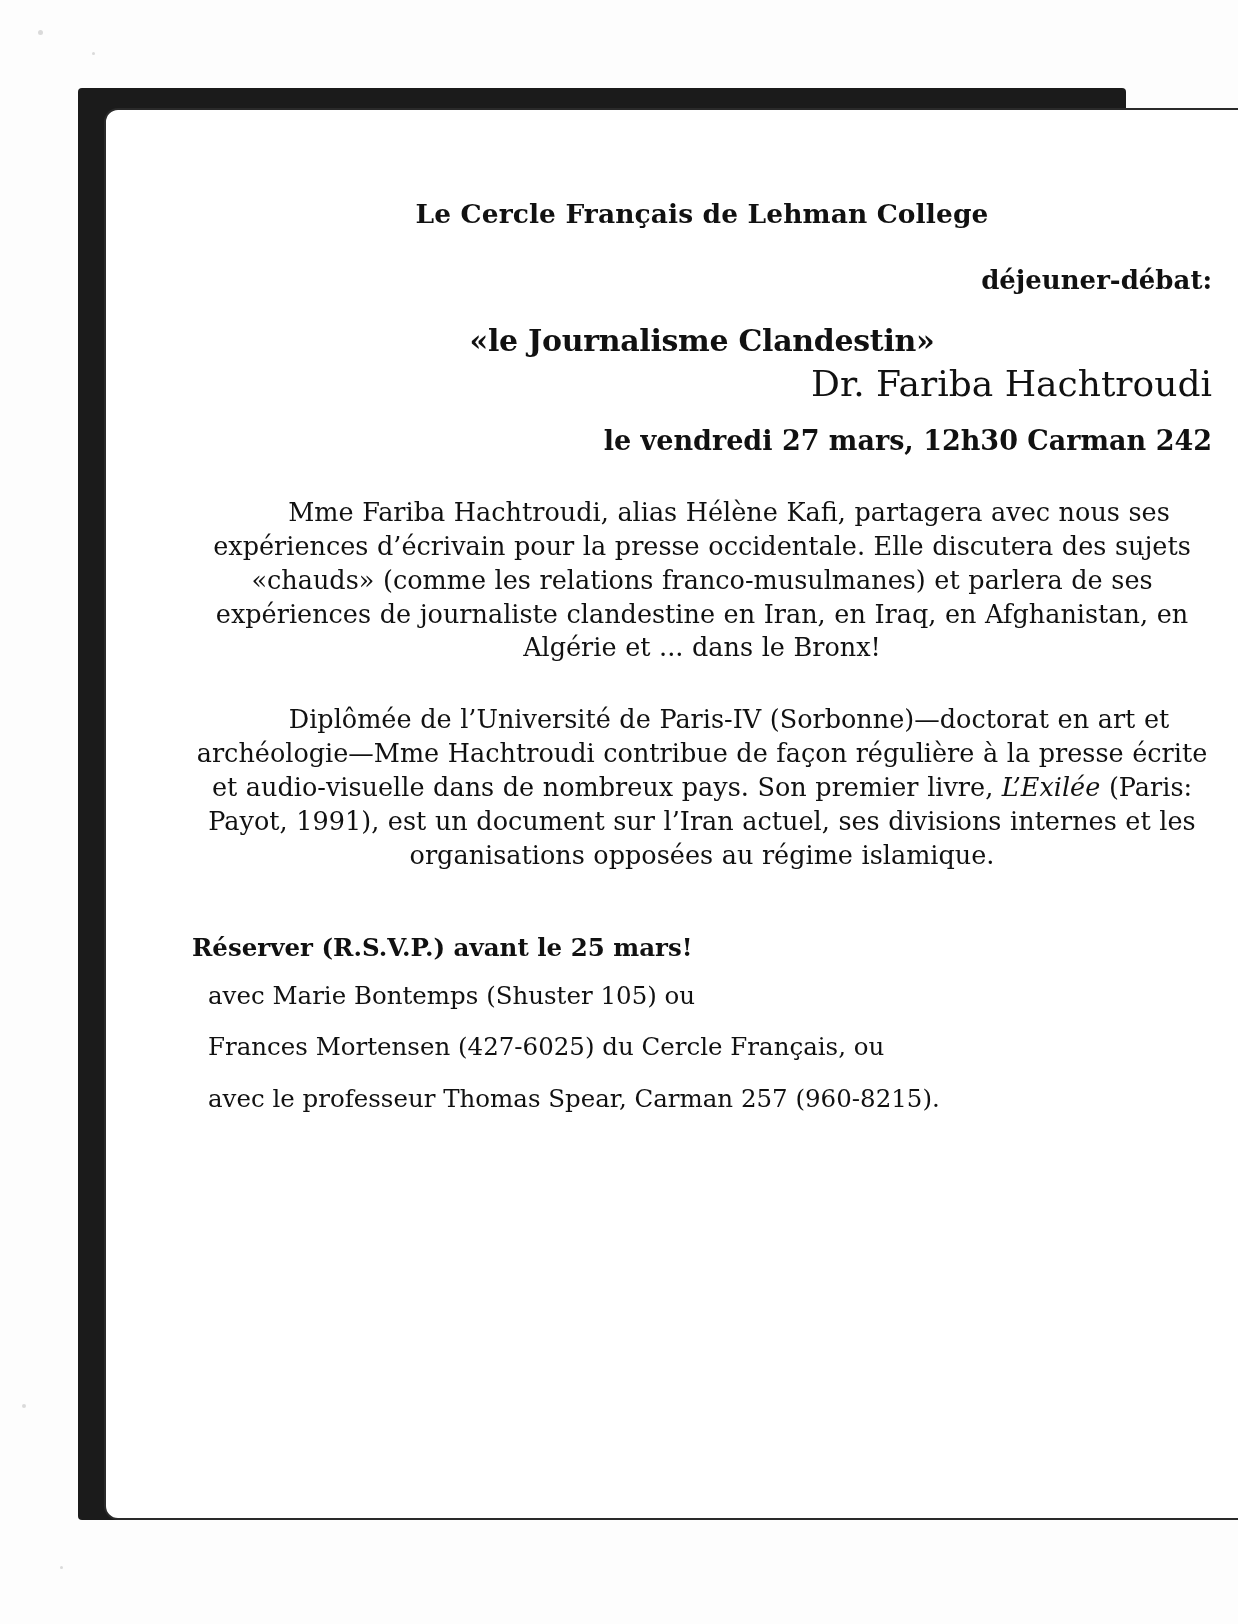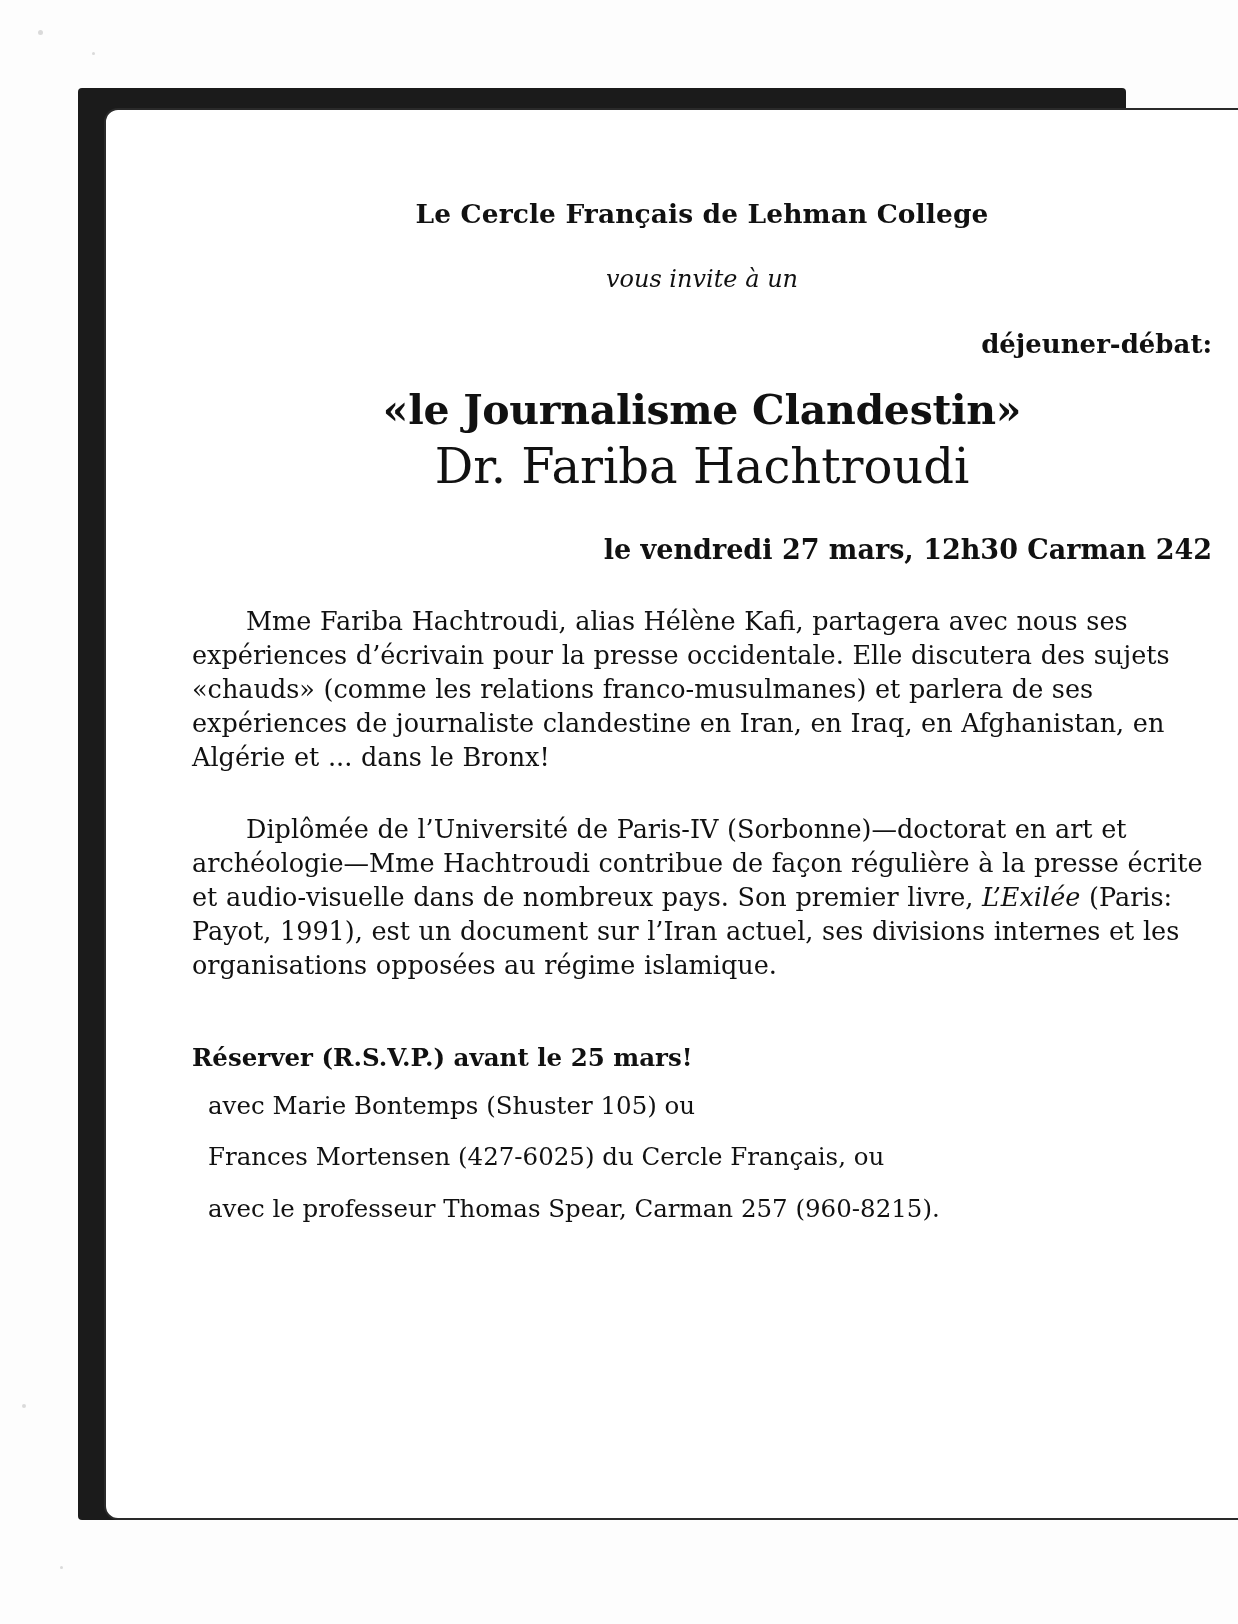--- a/index.html
+++ b/index.html
@@ -70,51 +70,51 @@
 
   .kind {
     text-align: right;
     font-weight: bold;
     font-size: 26px;
     margin: 16px 0 30px 0;
   }
 
   .title {
     text-align: center;
-    font-size: 41px;
+    font-size: 30px;
     line-height: 1.06;
     margin: 0 0 6px 0;
     letter-spacing: -0.3px;
   }
 
   .avec {
     text-align: center;
     font-style: italic;
     font-size: 22px;
     margin: 0 0 26px 0;
   }
 
   .speaker {
-    text-align: center;
-    font-size: 48px;
-    margin: 0 0 40px 0;
+    text-align: right;
+    font-size: 36px;
+    margin: 0 0 21px 0;
   }
 
   .when {
     text-align: right;
     font-weight: bold;
     font-size: 27px;
     margin: 0 0 40px 0;
   }
 
   .para {
     font-size: 25.5px;
     line-height: 1.33;
     text-indent: 54px;
-    text-align: left;
+    text-align: center;
     margin: 0 0 38px 0;
     word-spacing: 0.5px;
   }
 
   .rsvp-head {
     font-weight: bold;
     font-size: 24.5px;
     margin: 60px 0 12px 0;
   }
 
@@ -147,21 +147,20 @@
   <div class="speck" style="left:60px;  top:1566px;width:3px; height:3px;"></div>
 </div>
 
 <div class="shadow-block"></div>
 
 <div class="card">
   <div class="content">
 
     <p class="org">Le Cercle Français de Lehman College</p>
 
-    <p class="invite">vous invite à un</p>
 
     <p class="kind">déjeuner-débat:</p>
 
     <h1 class="title">«le Journalisme Clandestin»</h1>
 
 
     <p class="speaker">Dr. Fariba Hachtroudi</p>
 
     <p class="when">le vendredi 27 mars, 12h30 Carman 242</p>
 

